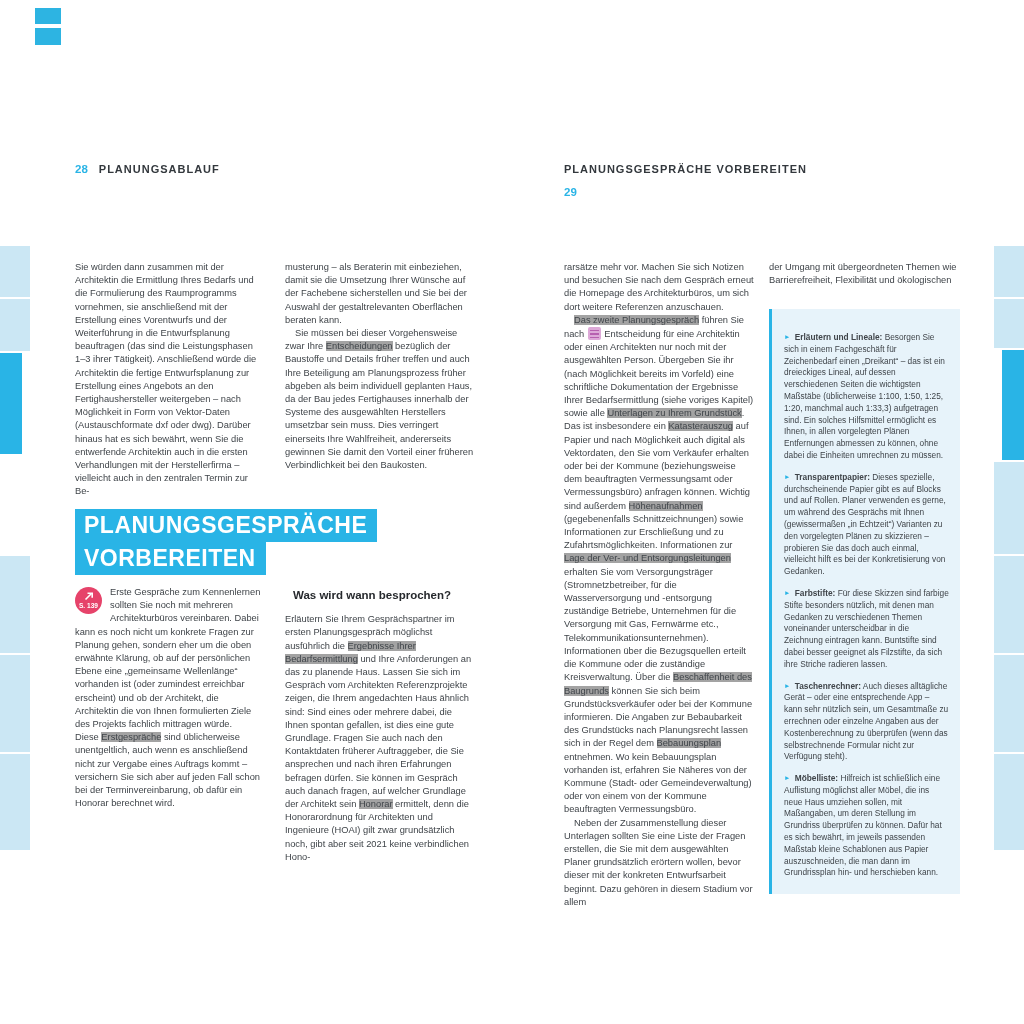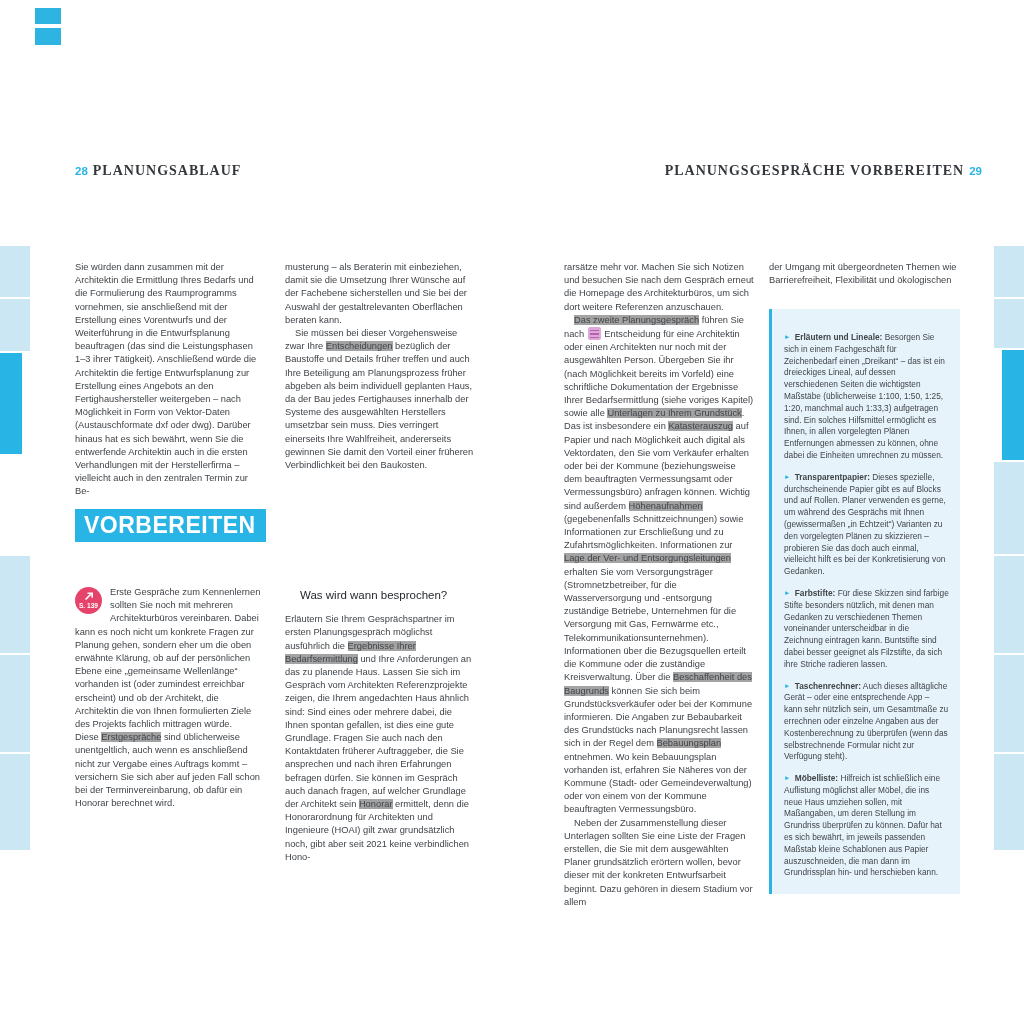--- a/index.html
+++ b/index.html
@@ -4,43 +4,43 @@
 <style>
   html,body{margin:0;padding:0;background:#ffffff;}
   .sheet{position:relative;width:1024px;height:1024px;background:#ffffff;overflow:hidden;
          font-family:"Liberation Sans",sans-serif;color:#3f4449;}
   
   .band{position:absolute;background:#cbe7f4;}
   .band.bright{background:#29b4e6;}
   
   .corner-sq{position:absolute;left:35px;width:26px;background:#2db4e2;}
   
-  .runhead{position:absolute;top:163px;display:flex;align-items:baseline;gap:5px;}
+  .runhead{position:absolute;top:163px;display:flex;align-items:baseline;gap:11px;}
   .runhead .pageno{color:#29b4e6;font-weight:bold;font-size:11.5px;}
-  .runhead .rht{font-weight:bold;font-size:14px;letter-spacing:1px;color:#33383d;font-family:Liberation Serif, serif;}
+  .runhead .rht{font-weight:bold;font-size:11px;letter-spacing:1px;color:#33383d;}
   .runhead.left{left:75px;}
-  .runhead.right{left:564px;width:418px;justify-content:flex-end;}
+  .runhead.right{left:564px;width:418px;justify-content:flex-end;flex-direction:column;}
   
   .col{position:absolute;font-size:9.3px;line-height:13.2px;}
   .para{margin:0;text-align:left;}
   .ind{text-indent:10px;}
   .hl{background:#a3a3a3;}
   
   .sec-title{position:absolute;left:75px;top:509px;}
   .sec-title .bar{display:table;background:#29b4e6;color:#ffffff;font-weight:bold;
                   font-size:23px;line-height:26px;padding:3px 10px 4px 9px;white-space:nowrap;
                   letter-spacing:.5px;}
   
   .badge{float:left;width:27px;height:27px;border-radius:50%;background:#e6436a;
          margin:1px 8px 6px 0;display:flex;flex-direction:column;align-items:center;
          justify-content:center;color:#fff;}
   .badge svg{display:block;margin-bottom:1px;}
   .badge-label{font-size:6.6px;font-weight:bold;line-height:7px;}
   
-  .subhead{margin:0 0 11px 15px;font-size:11.5px;font-weight:normal;color:#26292d;}
+  .subhead{margin:0 0 11px 8px;font-size:11.5px;font-weight:bold;color:#26292d;}
   
   .sidebar{position:absolute;left:769px;top:309px;width:191px;box-sizing:border-box;
            background:#e7f3fa;border-left:3px solid #29b4e6;padding:13px 11px 15px 12px;}
   .sb-title{margin:0 0 3px 0;font-size:12.5px;font-weight:bold;color:#1ba9dd;}
   .sb-item{margin-top:9px;font-size:8.3px;line-height:11.8px;color:#3f4449;}
   .sb-arrow{color:#29b4e6;font-size:6.5px;margin-right:2px;vertical-align:1px;}
   .sb-lead{font-weight:bold;}
   
   .inline-icon{display:inline-block;width:13px;height:13px;border-radius:2px;
                background:#dda9d8;vertical-align:-3px;position:relative;margin:0 1px;}
@@ -77,20 +77,21 @@
   <div class="runhead right">
     <span class="rht">PLANUNGSGESPRÄCHE VORBEREITEN</span>
     <span class="pageno">29</span>
   </div>
 
   <div class="col" style="left:75px;top:261px;width:189px;">
     <p class="para"><span>Sie würden dann zusammen mit der Architektin die Ermittlung Ihres Bedarfs und die Formulierung des Raumprogramms vornehmen, sie anschließend mit der Erstellung eines Vorentwurfs und der Weiterführung in die Entwurfsplanung beauftragen (das sind die Leistungsphasen 1–3 ihrer Tätigkeit). Anschließend würde die Architektin die fertige Entwurfsplanung zur Erstellung eines Angebots an den Fertighaushersteller weitergeben – nach Möglichkeit in Form von Vektor-Daten (Austauschformate dxf oder dwg). Darüber hinaus hat es sich bewährt, wenn Sie die entwerfende Architektin auch in die ersten Verhandlungen mit der Herstellerfirma – vielleicht auch in den zentralen Termin zur Be-</span></p>
   </div>
 
   <div class="sec-title">
+    <div class="bar">PLANUNGSGESPRÄCHE</div>
     <div class="bar">VORBEREITEN</div>
   </div>
 
   <div class="col" style="left:75px;top:586px;width:189px;">
     <div class="badge">
       <svg width="10" height="9" viewBox="0 0 10 9">
         <path d="M1.5 7.5 L7.5 1.5" stroke="#ffffff" stroke-width="1.6" fill="none"></path>
         <path d="M3.5 1.2 H8.2 V5.8" fill="none" stroke="#ffffff" stroke-width="1.6"></path>
       </svg>
       <span class="badge-label">S. 139</span>

